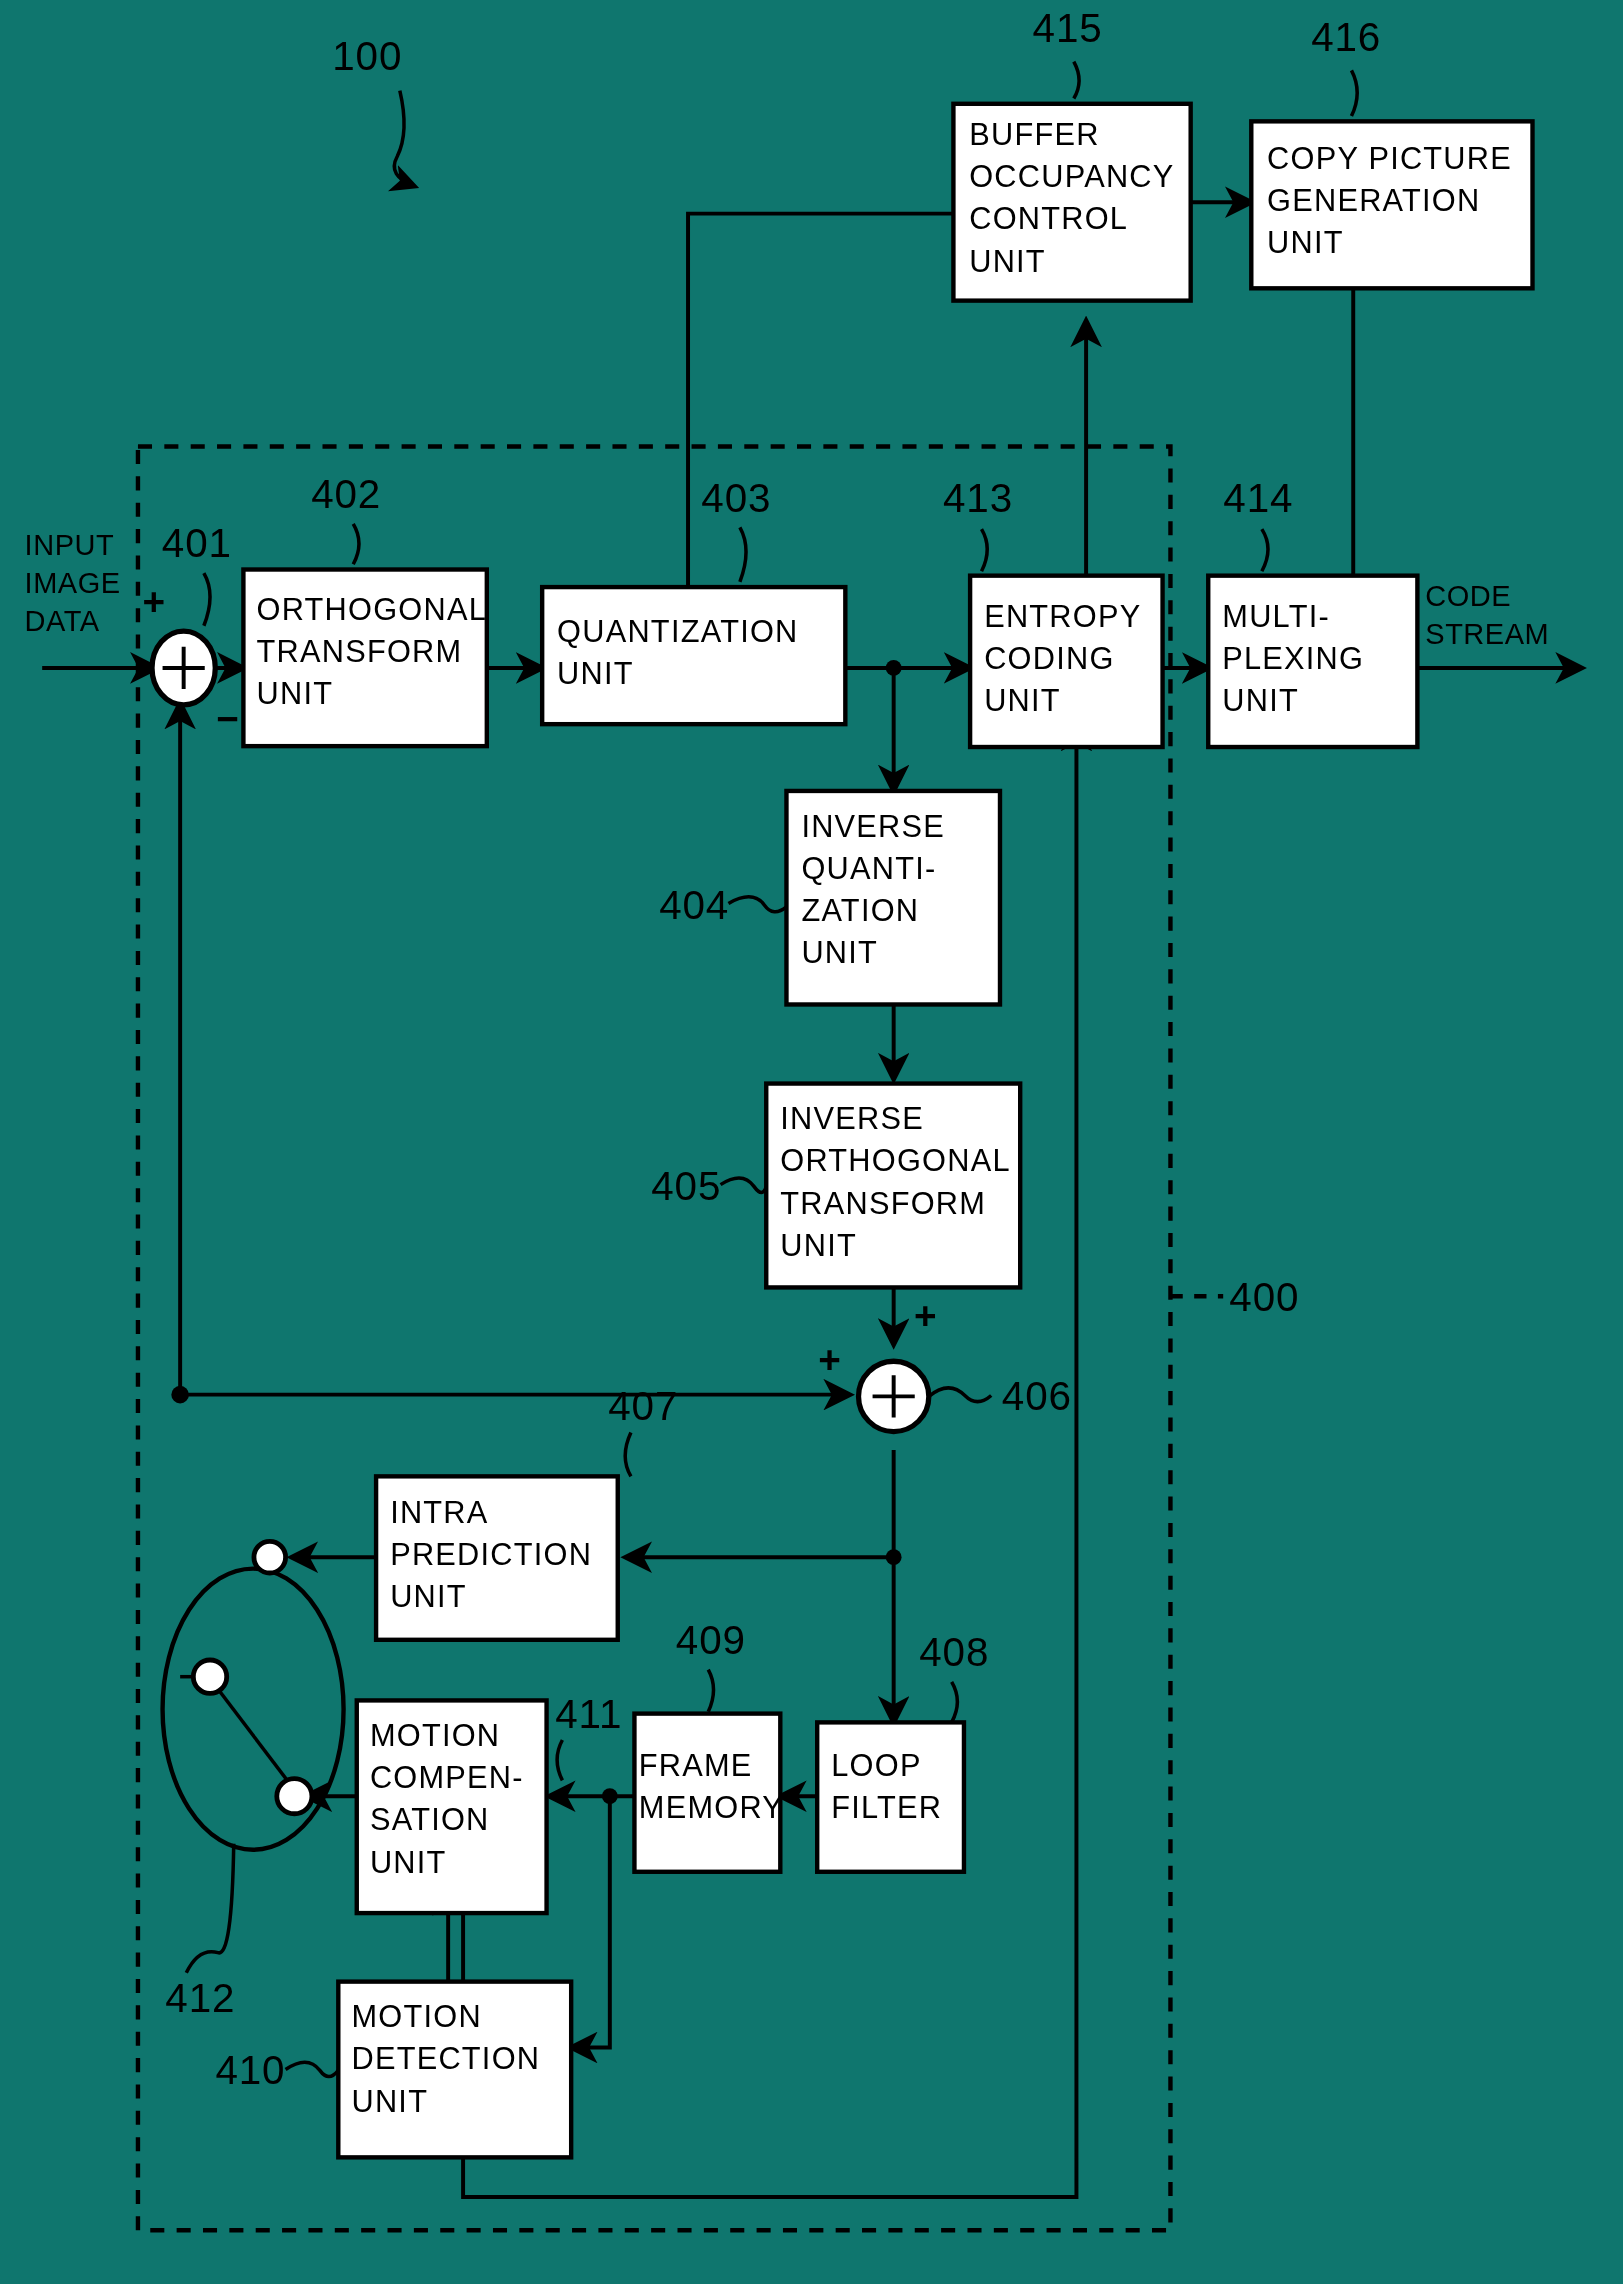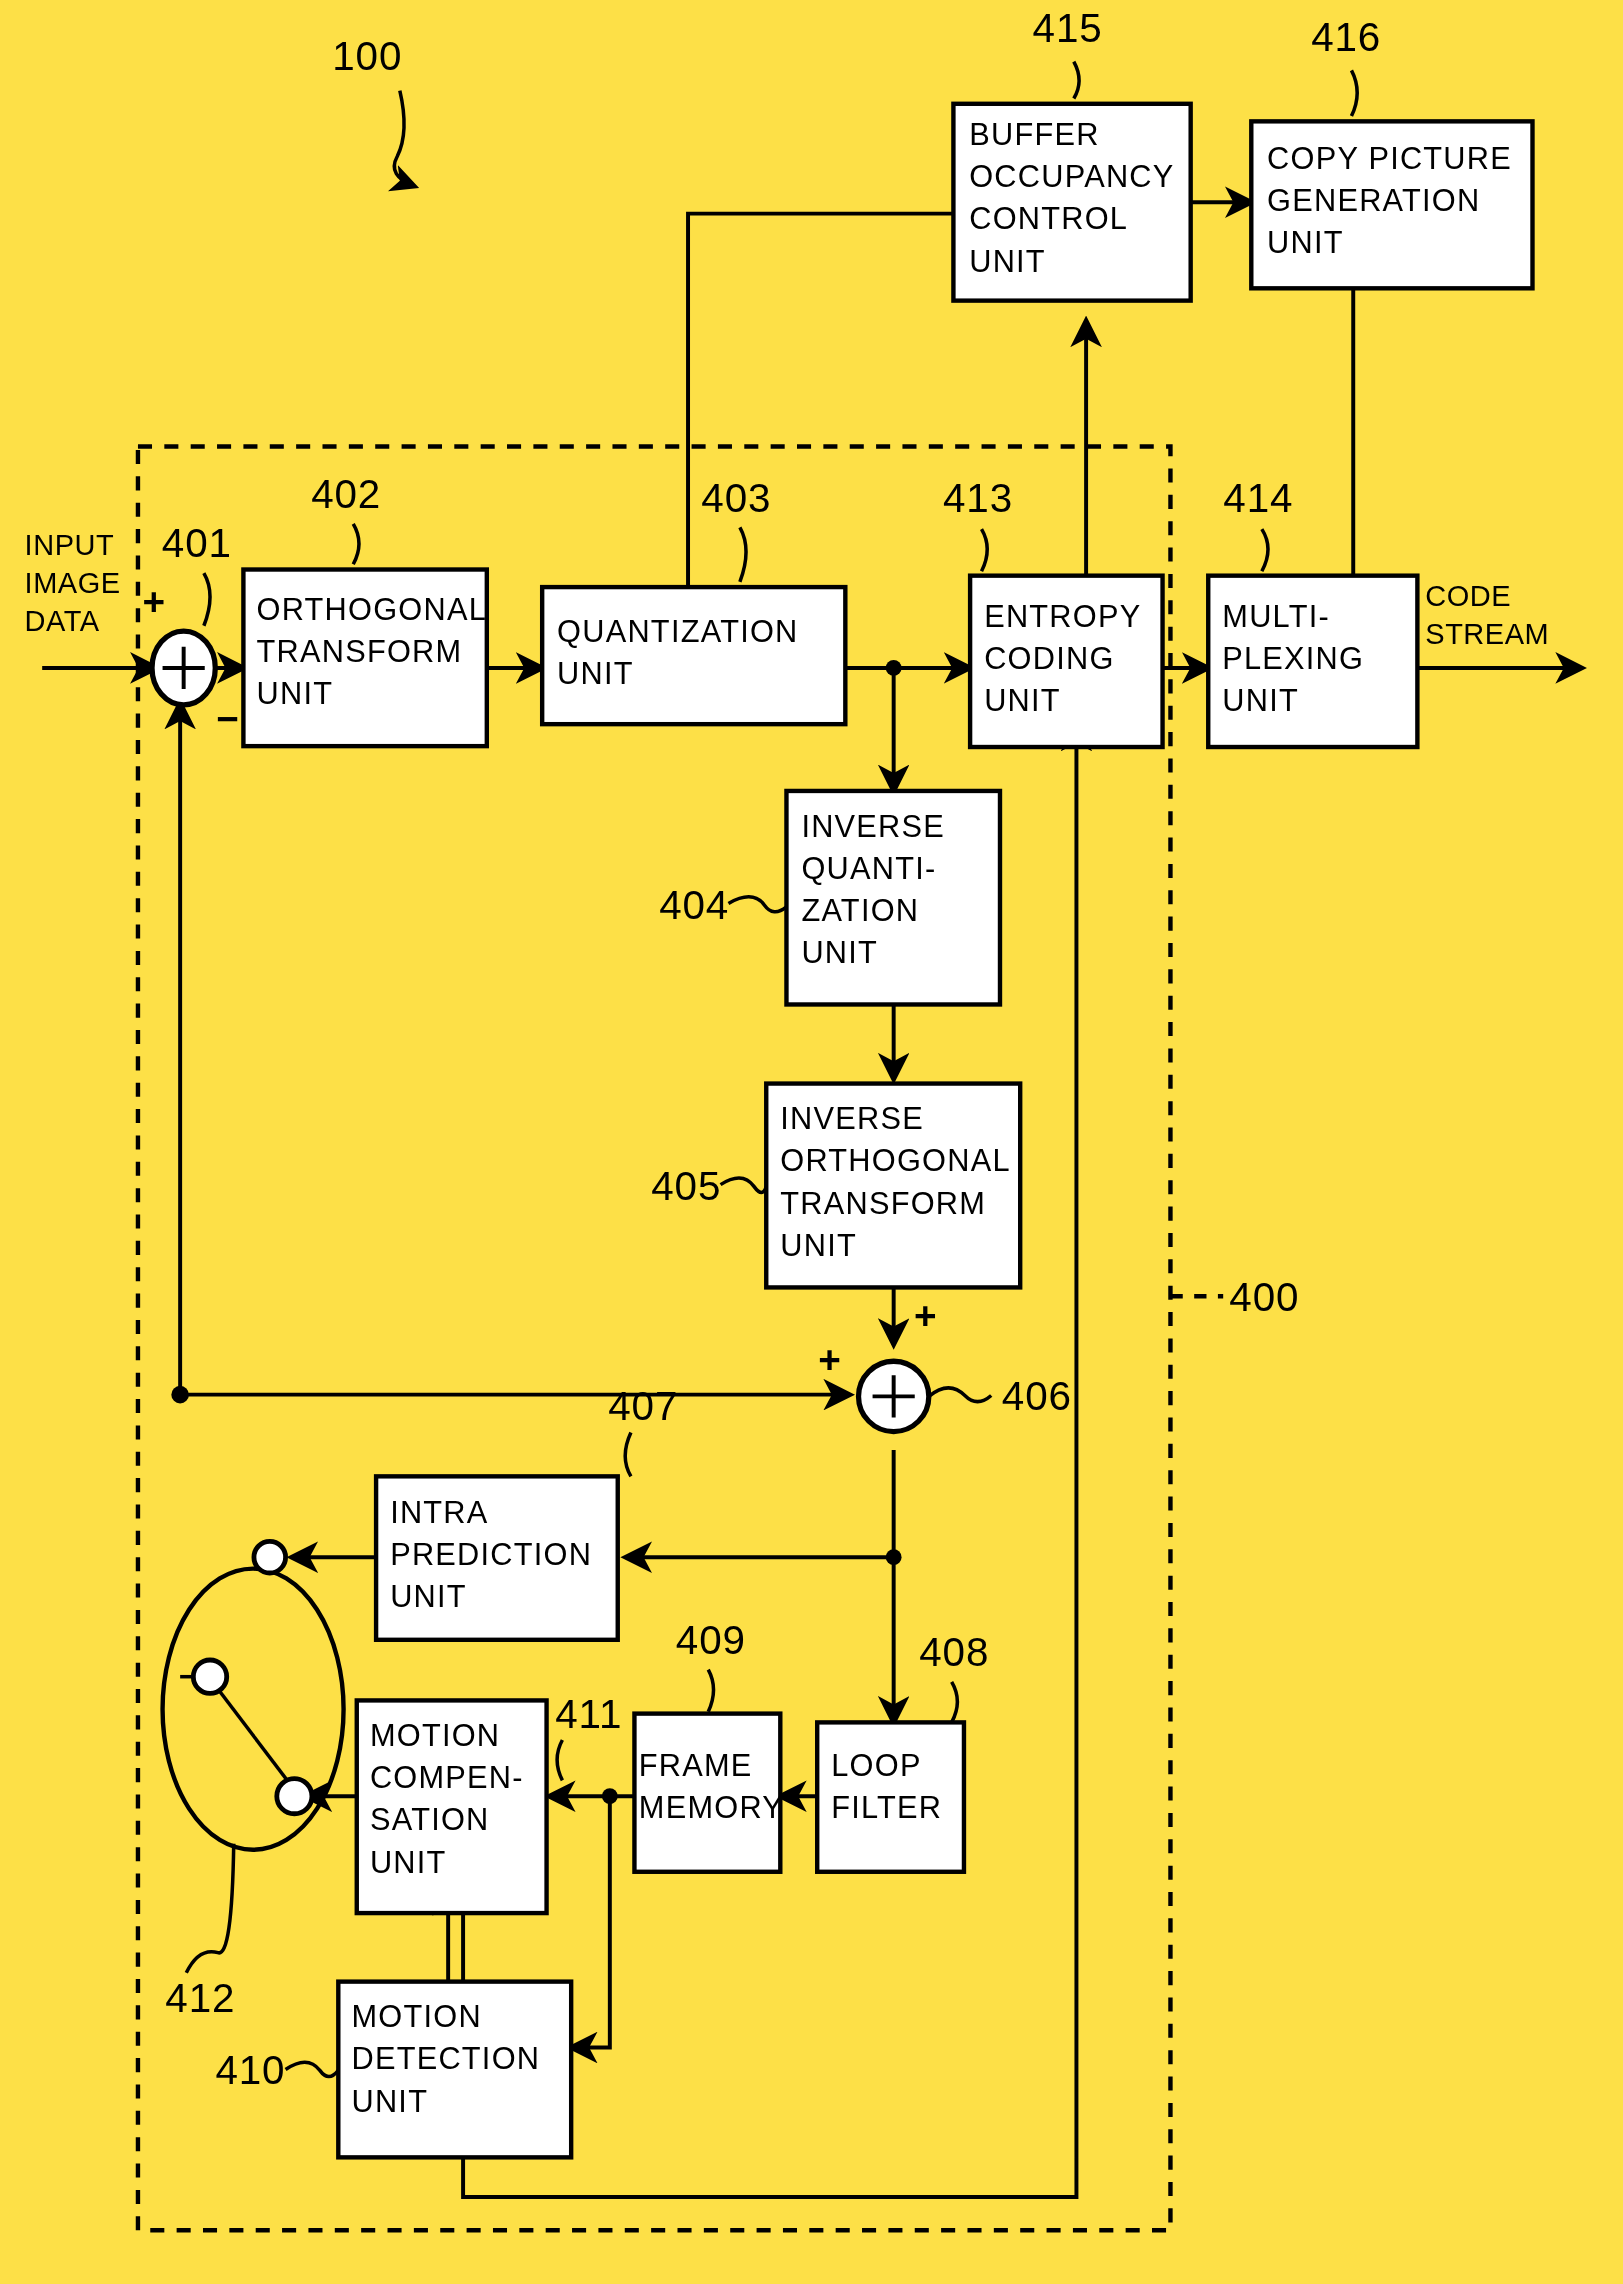--- a/index.html
+++ b/index.html
@@ -7,21 +7,21 @@
     padding: 0;
     background: #ffffff;
   }
   body {
     font-family: "Liberation Sans", sans-serif;
   }
   #diagram-root {
     position: relative;
     width: 1623px;
     height: 2284px;
-    background: #fde047;
+    background: #0f766e;
     overflow: hidden;
   }
   svg.layer {
     position: absolute;
     top: 0;
     left: 0;
     width: 1623px;
     height: 2284px;
   }
   .blk {

